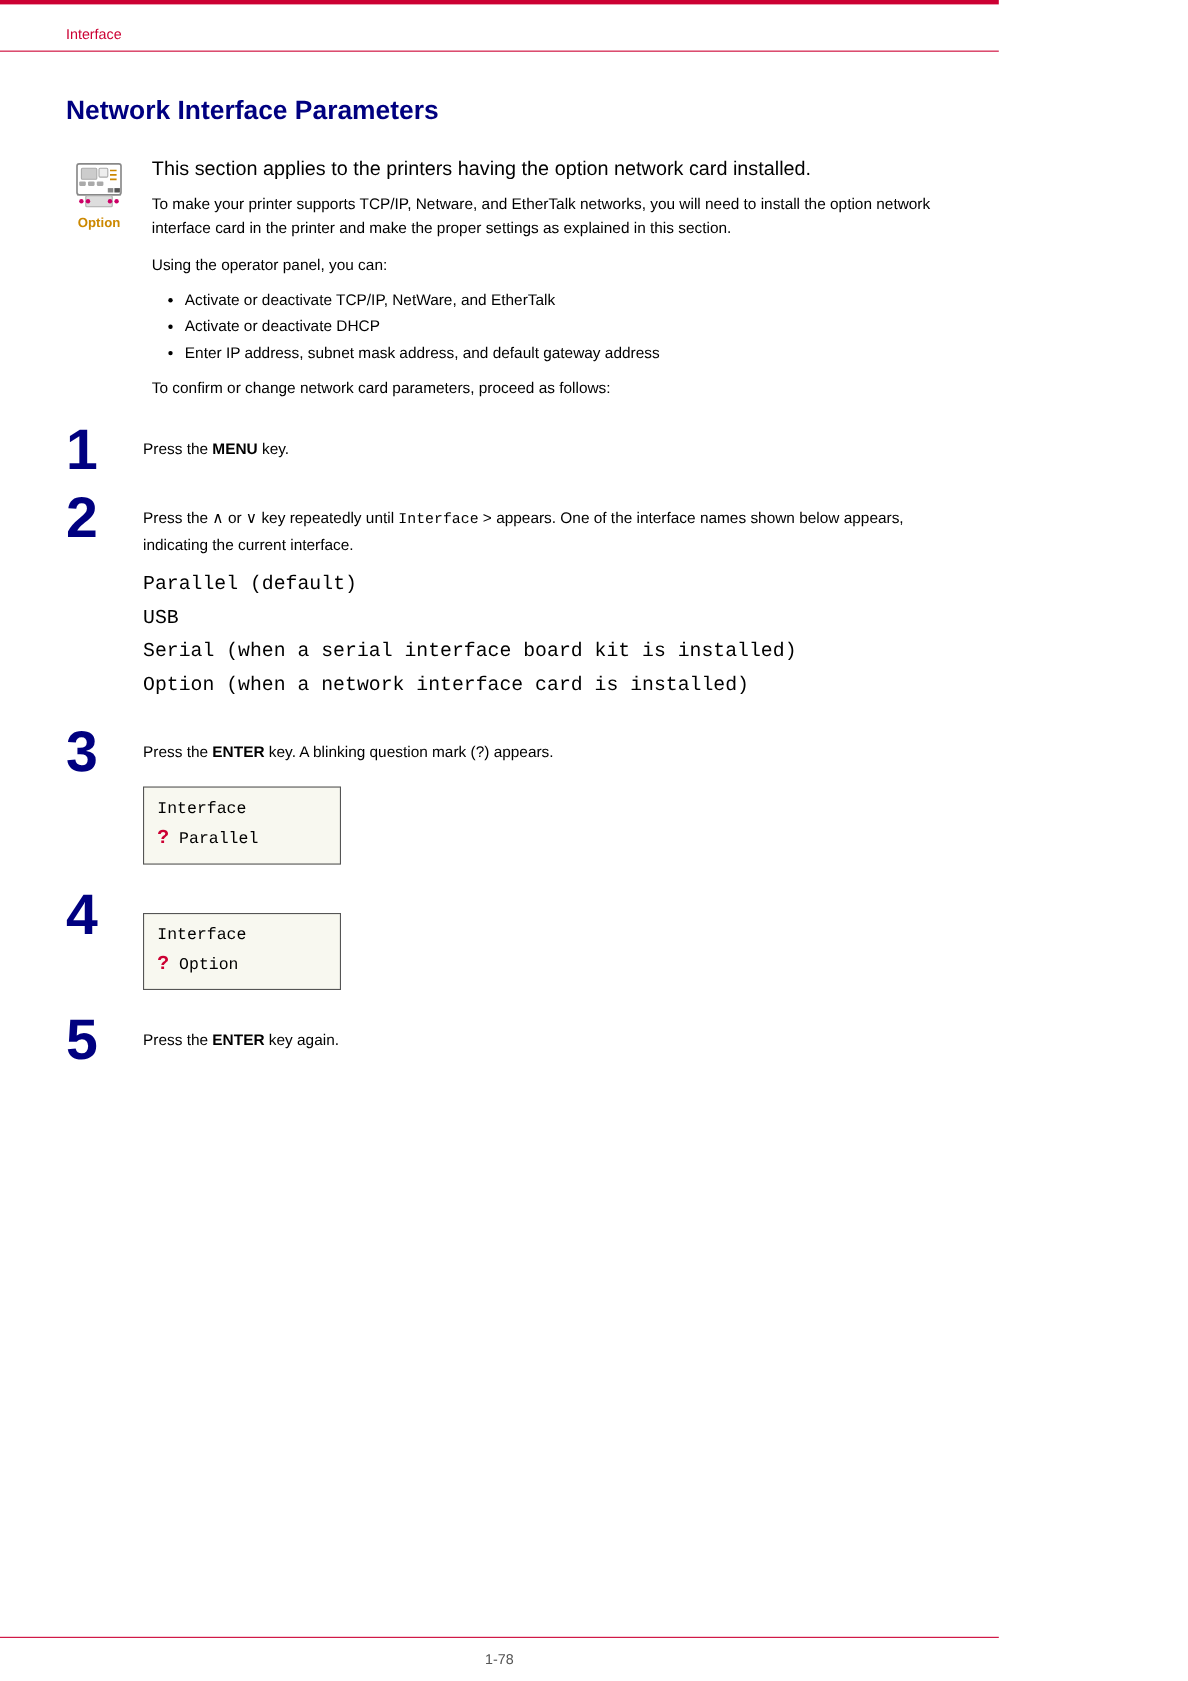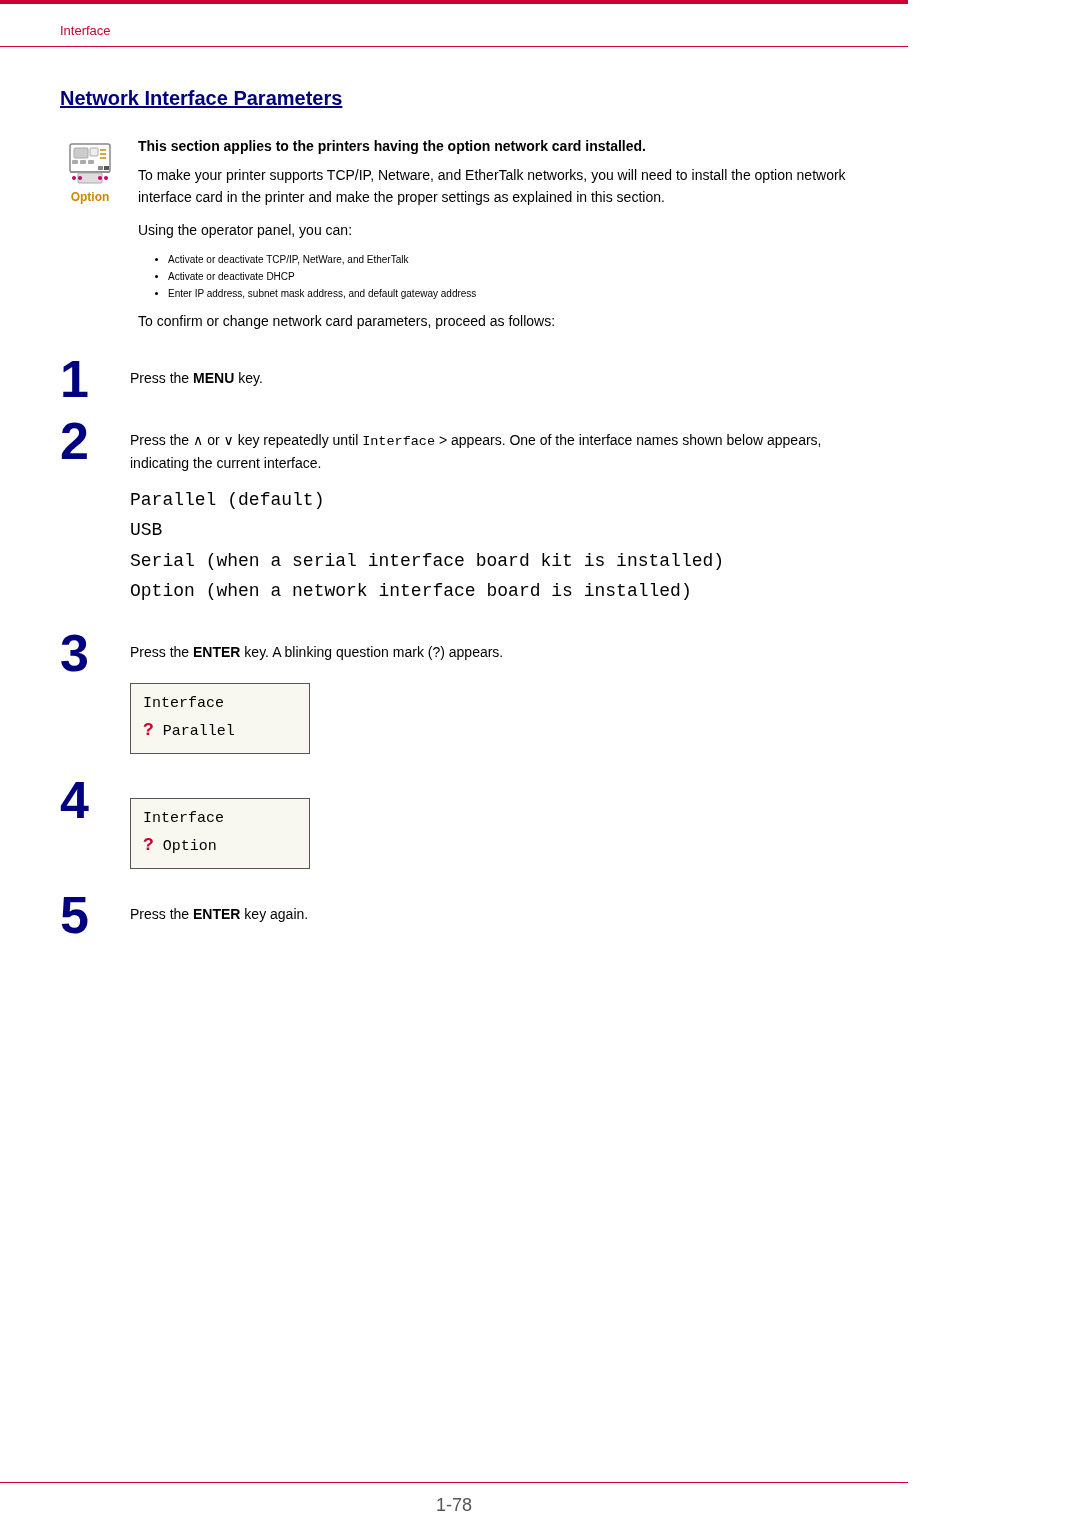--- a/index.html
+++ b/index.html
@@ -30,26 +30,25 @@
     }
     .breadcrumb {
       color: #cc0033;
       font-size: 13px;
       font-weight: normal;
     }
     .content-area {
       padding: 40px 60px 60px 60px;
     }
     .section-title {
-      font-size: 20px;
+      font-size: 24px;
       font-weight: bold;
       color: #000080;
       margin-bottom: 28px;
       font-family: Arial, Helvetica, sans-serif;
-      text-decoration: underline;
     }
     .intro-block {
       display: flex;
       flex-direction: row;
       align-items: flex-start;
       margin-bottom: 18px;
       gap: 18px;
     }
     .icon-area {
       display: flex;
@@ -61,36 +60,36 @@
     .option-label {
       color: #cc8800;
       font-size: 12px;
       font-weight: bold;
       margin-top: 2px;
     }
     .intro-text-block {
       flex: 1;
     }
     .bold-intro {
-      font-weight: bold;
-      font-size: 14px;
+      font-weight: normal;
+      font-size: 18px;
       margin-bottom: 10px;
       display: block;
     }
     .body-text {
       font-size: 14px;
       line-height: 1.6;
       margin-bottom: 10px;
     }
     .bullet-list {
       margin: 8px 0 8px 30px;
       list-style-type: disc;
     }
     .bullet-list li {
-      font-size: 10px;
+      font-size: 14px;
       line-height: 1.7;
     }
     .step-block {
       display: flex;
       flex-direction: row;
       align-items: flex-start;
       margin-bottom: 18px;
       gap: 0;
     }
     .step-number {
@@ -143,21 +142,21 @@
       font-weight: bold;
     }
     .footer-area {
       position: absolute;
       bottom: 0;
       left: 0;
       right: 0;
       border-top: 1.5px solid #cc0033;
       padding: 12px 60px;
       text-align: center;
-      font-size: 18px;
+      font-size: 13px;
       color: #555;
     }
     
     .printer-svg {
       width: 52px;
       height: 48px;
     }
   </style>
 </head>
 <body>
@@ -226,21 +225,21 @@
     <div class="step-block">
       <div class="step-number">2</div>
       <div class="step-content">
         <p class="step-text">
           <span>Press the ∧ or ∨ key repeatedly until </span><span class="code-inline">Interface</span><span> &gt; appears. One of the interface names shown below appears, indicating the current interface.</span>
         </p>
         <div class="code-block">
           <span>Parallel</span> <span>(default)</span><br>
           <span>USB</span><br>
           <span>Serial</span> <span>(when a serial interface board kit is installed)</span><br>
-          <span>Option</span> <span>(when a network interface board is installed)</span>
+          <span>Option</span> <span>(when a network interface card is installed)</span>
         </div>
       </div>
     </div>
 
     <div class="step-block">
       <div class="step-number">3</div>
       <div class="step-content">
         <p class="step-text">
           <span>Press the </span><span class="bold">ENTER</span><span> key. A blinking question mark (?) appears.</span>
         </p>

